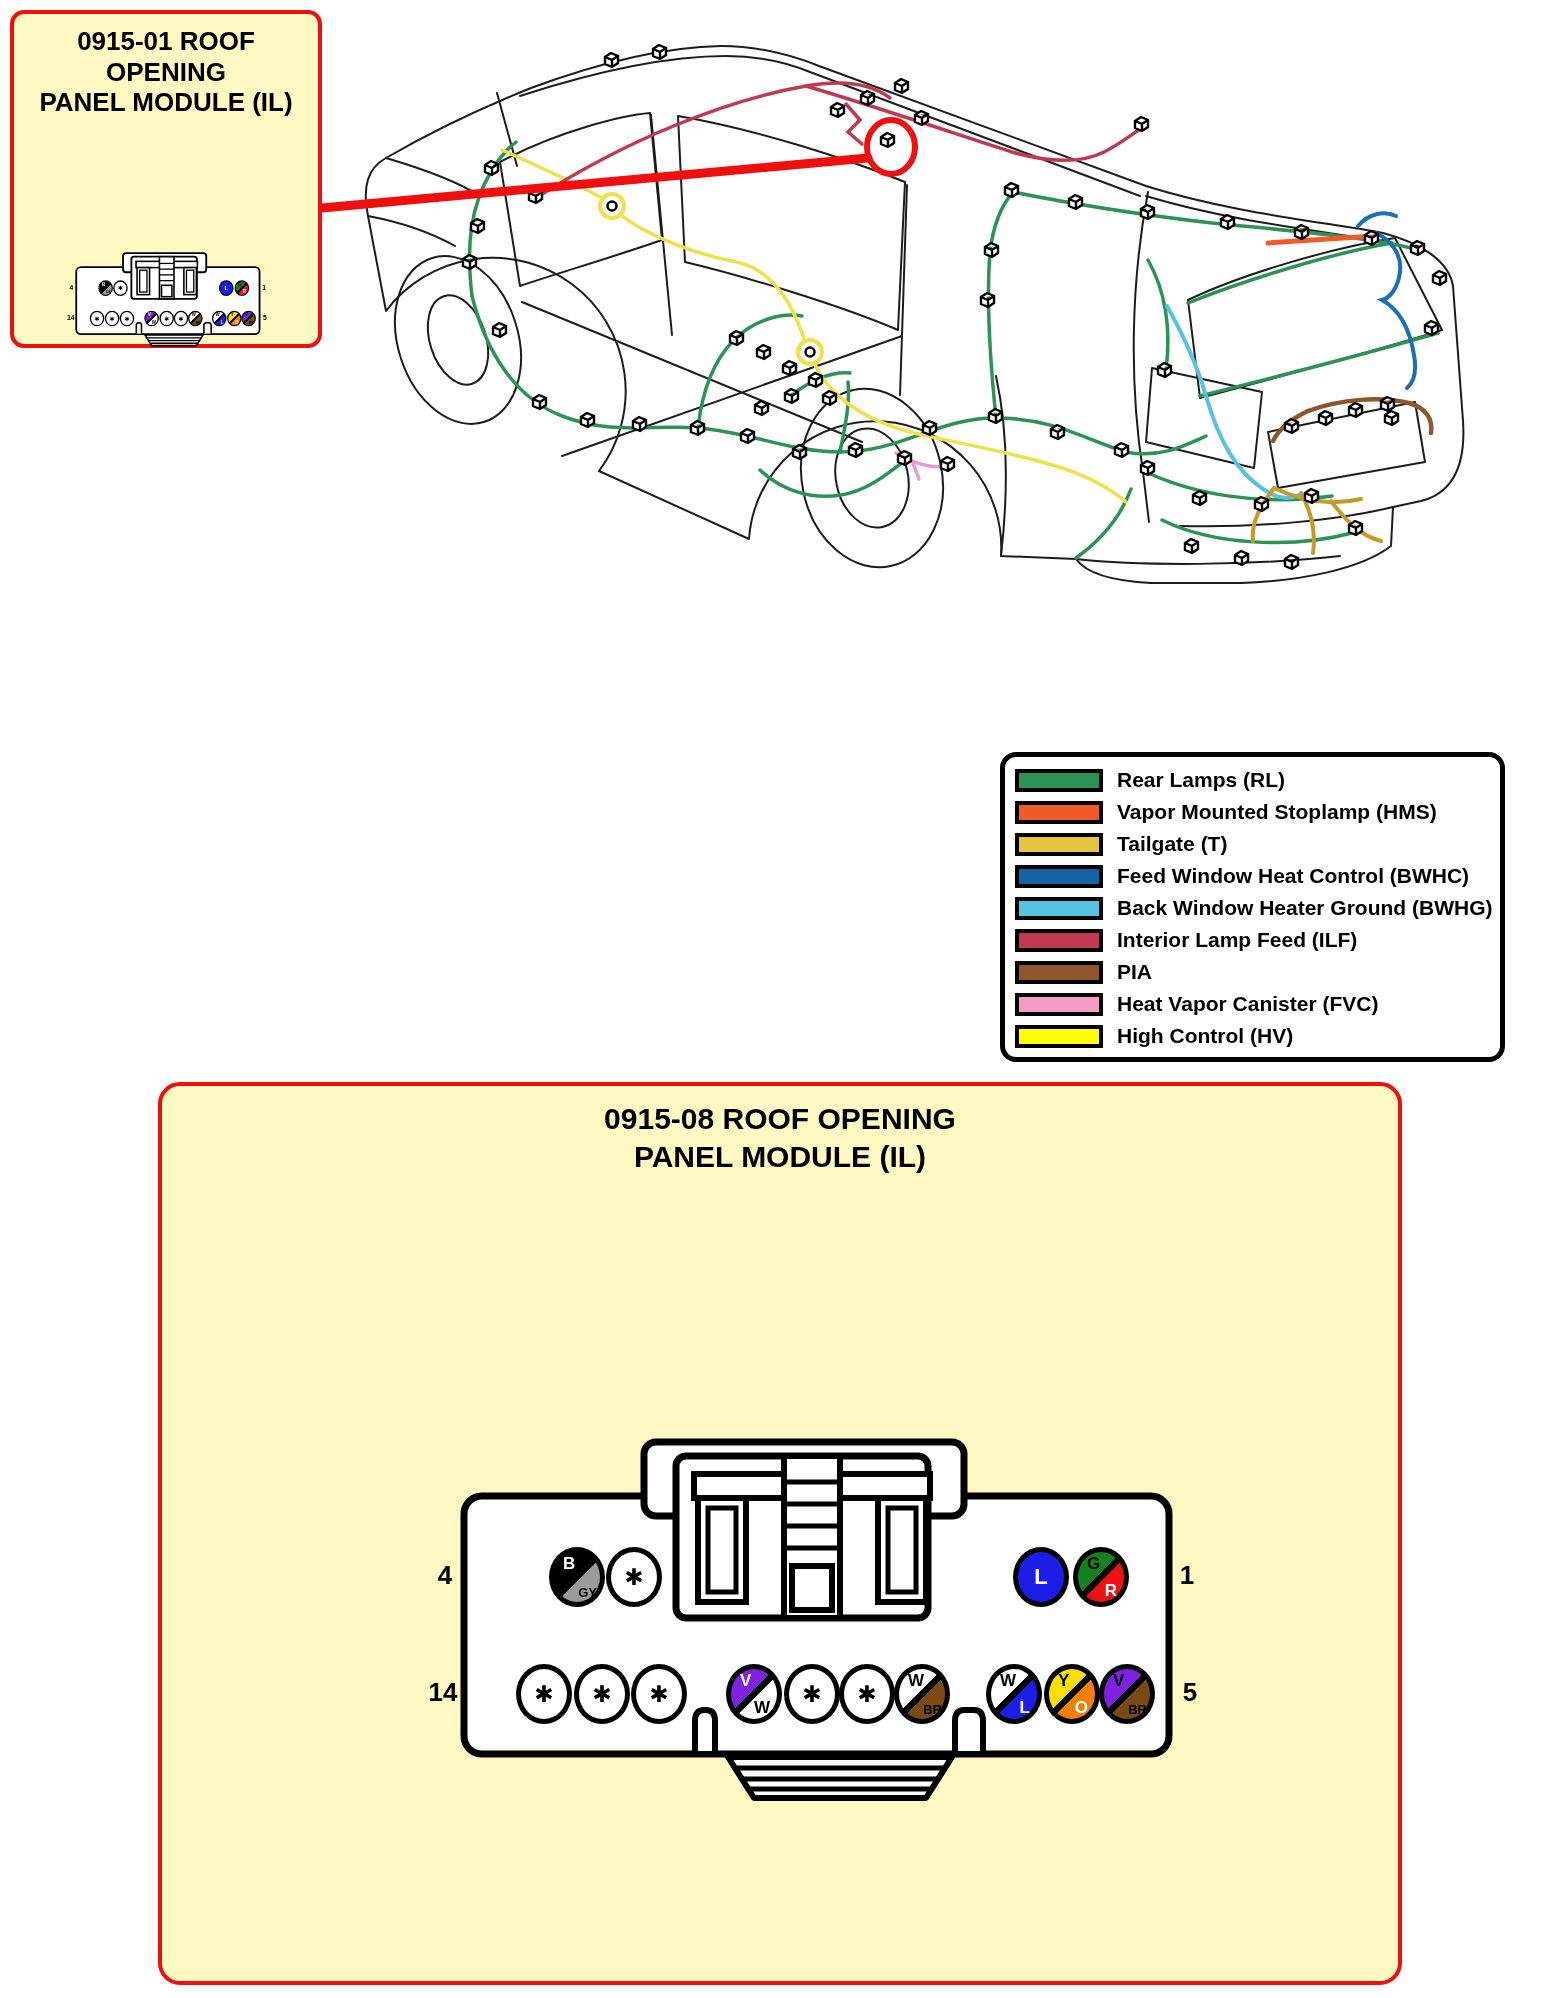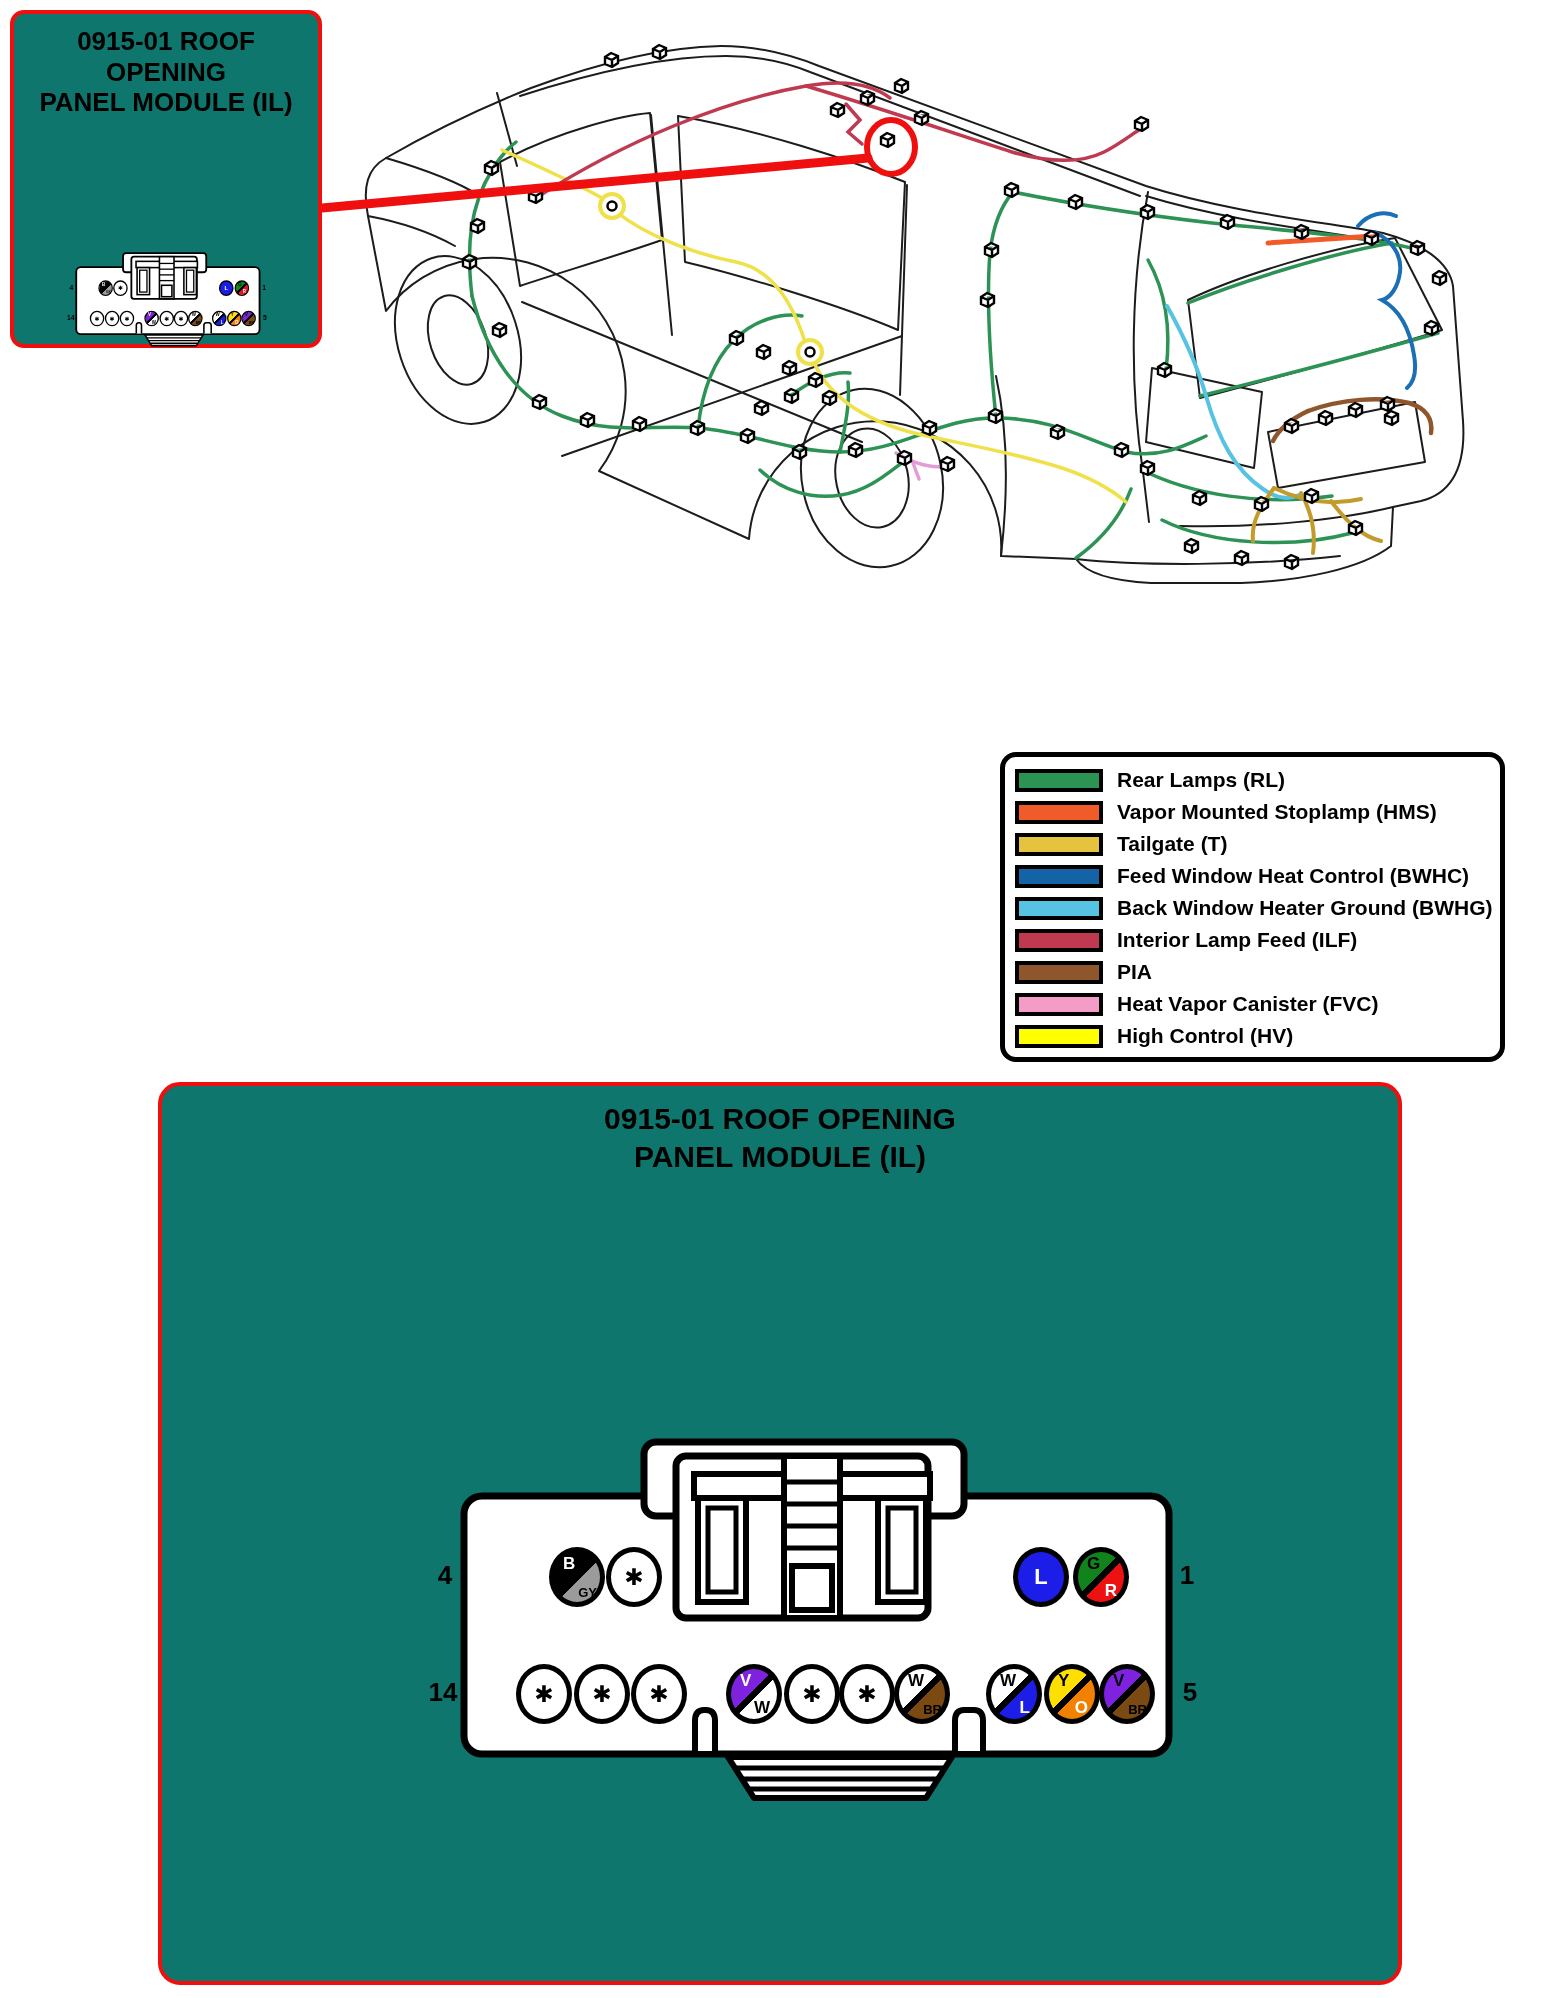--- a/index.html
+++ b/index.html
@@ -1,20 +1,20 @@
 <!DOCTYPE html>
 <html style="--accent: #ee0f0e;"><head>
 <meta charset="utf-8">
 <style>
   html,body{margin:0;padding:0;background:#ffffff;}
   body{font-family:"Liberation Sans", sans-serif; color:#000;}
   #page{position:relative;width:1542px;height:1998px;background:#fff;overflow:hidden;}
 
   
-  .red-box{position:absolute;border:4px solid var(--accent,#ee0f0e);background:#0f766e;box-sizing:border-box;}
+  .red-box{position:absolute;border:4px solid var(--accent,#ee0f0e);background:#fef9c3;box-sizing:border-box;}
   #callout-box{left:10px;top:10px;width:312px;height:338px;border-radius:14px;}
   #callout-title{margin-top:12px;text-align:center;font-weight:bold;font-size:26px;line-height:1.18;}
   #panel-box{left:158px;top:1082px;width:1244px;height:903px;border-radius:22px;}
   #panel-title{margin-top:14px;text-align:center;font-weight:bold;font-size:30px;line-height:1.25;}
 
   
   #legend{position:absolute;left:1000px;top:752px;width:505px;border:5px solid #000;border-radius:16px;
           background:#fff;box-sizing:border-box;padding:11px 10px 9px 10px;}
   .legend-row{display:flex;align-items:center;margin-bottom:8px;}
   .legend-row:last-child{margin-bottom:0;}
@@ -312,21 +312,21 @@
         </div>
         <div class="legend-row">
           <span class="legend-swatch" style="background: rgb(255, 255, 0);"></span>
           <span class="legend-label">High Control  (HV)</span>
         </div>
       </div>
   </div>
 
   <div id="panel-box" class="red-box">
     <div id="panel-title">
-      <div>0915-01 ROOF OPENING</div>
+      <div>0915-08 ROOF OPENING</div>
       <div>PANEL MODULE (IL)</div>
     </div>
     <div class="connector" id="big-connector" style="left:278px;top:352px;">
         <svg width="760" height="392" viewBox="0 0 760 392">
           <rect x="24" y="58" width="705" height="258" rx="18" fill="#fff" stroke="#000" stroke-width="7"></rect>
           <rect x="204" y="4" width="320" height="74" rx="12" fill="#fff" stroke="#000" stroke-width="7"></rect>
           <rect x="236" y="18" width="252" height="162" rx="10" fill="#fff" stroke="#000" stroke-width="7"></rect>
           <rect x="254" y="36" width="236" height="24" rx="0" fill="#fff" stroke="#000" stroke-width="6"></rect>
           <rect x="258" y="60" width="48" height="104" rx="0" fill="#fff" stroke="#000" stroke-width="6"></rect>
           <rect x="438" y="60" width="48" height="104" rx="0" fill="#fff" stroke="#000" stroke-width="6"></rect>

